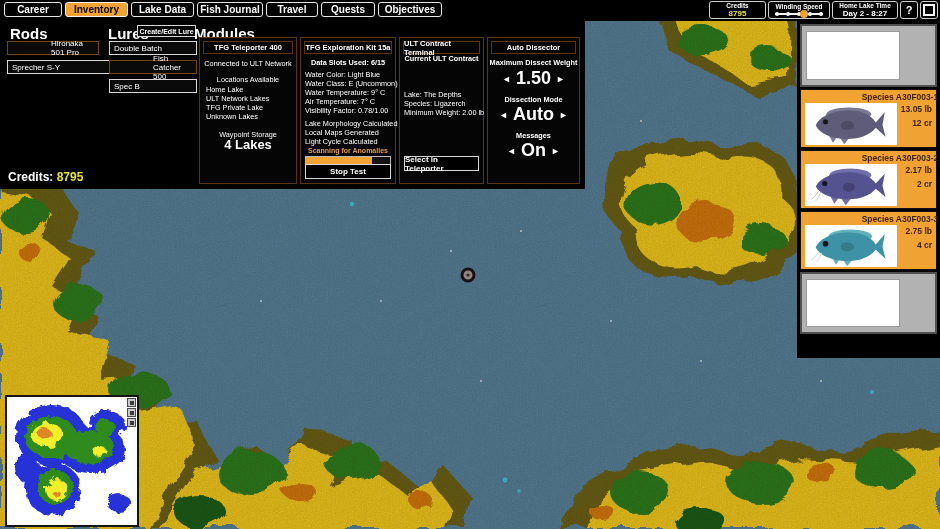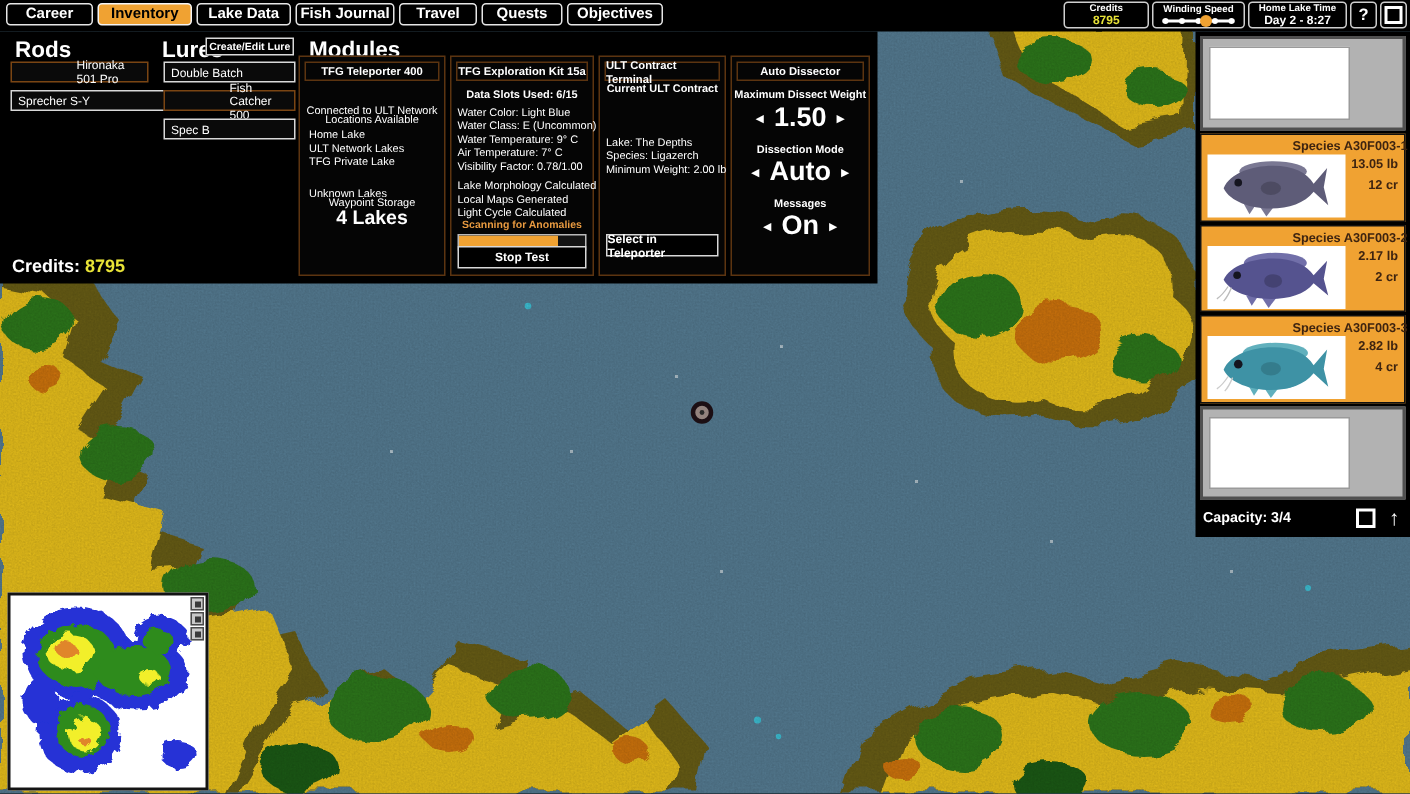--- a/index.html
+++ b/index.html
@@ -215,30 +215,30 @@
     <div class="hdr" style="left:10px;top:4px">Rods</div>
     <div class="slotbtn sel" style="left:7px;top:20px;width:92px">Hironaka 501 Pro</div>
     <div class="slotbtn" style="left:7px;top:39px;width:112px">Sprecher S-Y</div>
 
     <div class="hdr" style="left:108px;top:4px">Lures</div>
     <div class="minibtn" style="left:137px;top:4px;width:59px;height:12px">Create/Edit Lure</div>
     <div class="slotbtn" style="left:109px;top:20px;width:88px">Double Batch</div>
     <div class="slotbtn sel" style="left:109px;top:39px;width:88px">Fish Catcher 500</div>
     <div class="slotbtn" style="left:109px;top:58px;width:88px">Spec B</div>
 
-    <div class="hdr" style="left:206px;top:4px">Modules</div>
+    <div class="hdr" style="left:194px;top:4px">Modules</div>
 
     <div class="modcard" style="left:199px;width:98px">
       <div class="modtitle">TFG Teleporter 400</div>
-      <div class="mtext mcenter" style="top:31px">Connected to ULT Network</div>
+      <div class="mtext mcenter" style="top:21px">Connected to ULT Network</div>
       <div class="mtext mcenter" style="top:37px">Locations Available</div>
       <div class="mtext" style="left:6px;top:47px">Home Lake</div>
       <div class="mtext" style="left:6px;top:56px">ULT Network Lakes</div>
       <div class="mtext" style="left:6px;top:65px">TFG Private Lake</div>
-      <div class="mtext" style="left:6px;top:86px">Unknown Lakes</div>
+      <div class="mtext" style="left:6px;top:74px">Unknown Lakes</div>
       <div class="mtext mcenter" style="top:92px">Waypoint Storage</div>
       <div class="mtext mcenter big" style="top:102px">4 Lakes</div>
     </div>
 
     <div class="modcard" style="left:300px;width:96px">
       <div class="modtitle">TFG Exploration Kit 15a</div>
       <div class="mtext mcenter" style="top:20px;font-weight:bold">Data Slots Used: 6/15</div>
       <div class="mtext" style="left:4px;top:32px">Water Color: Light Blue</div>
       <div class="mtext" style="left:4px;top:41px">Water Class: E (Uncommon)</div>
       <div class="mtext" style="left:4px;top:50px">Water Temperature: 9° C</div>
@@ -345,33 +345,28 @@
           </g>
           <path d="M8,30 C14,16 34,10 52,10 C70,10 82,16 88,26 L100,12 L97,29 L101,45 L88,33 C80,43 66,48 50,48 C32,48 14,42 8,30 Z" fill="#3E92A5"></path>
           <ellipse cx="50" cy="29" rx="9" ry="6" fill="#000" opacity="0.15"></ellipse>
           <circle cx="21" cy="25" r="3.8" fill="#15151f"></circle>
           <g stroke="#cccccc" stroke-width="1.2" fill="none">
             <path d="M12,36 C8,42 5,45 2,47"></path>
               <path d="M16,37 C13,44 11,47 9,49"></path>
           </g>
         </svg>
       </div>
-      <div class="fw">2.82 lb</div>
+      <div class="fw">2.75 lb</div>
       <div class="fc">4 cr</div>
     </div>
 
     <div class="emptycard" style="height:62px">
       <div class="white"></div>
     </div>
 
-    <div id="capacity">
-      <div class="cap">Capacity: 3/4</div>
-      <div class="capsq"></div>
-      <div class="caparrow">↑</div>
-    </div>
   </div>
 
   <div id="minimap">
     <svg viewBox="0 0 126 124" width="126" height="124">
       <defs>
         <filter id="roughm" x="-20%" y="-20%" width="140%" height="140%">
           <feTurbulence type="fractalNoise" baseFrequency="0.12" numOctaves="3" seed="5" result="t"></feTurbulence>
           <feDisplacementMap in="SourceGraphic" in2="t" scale="9"></feDisplacementMap>
         </filter>
       </defs>

